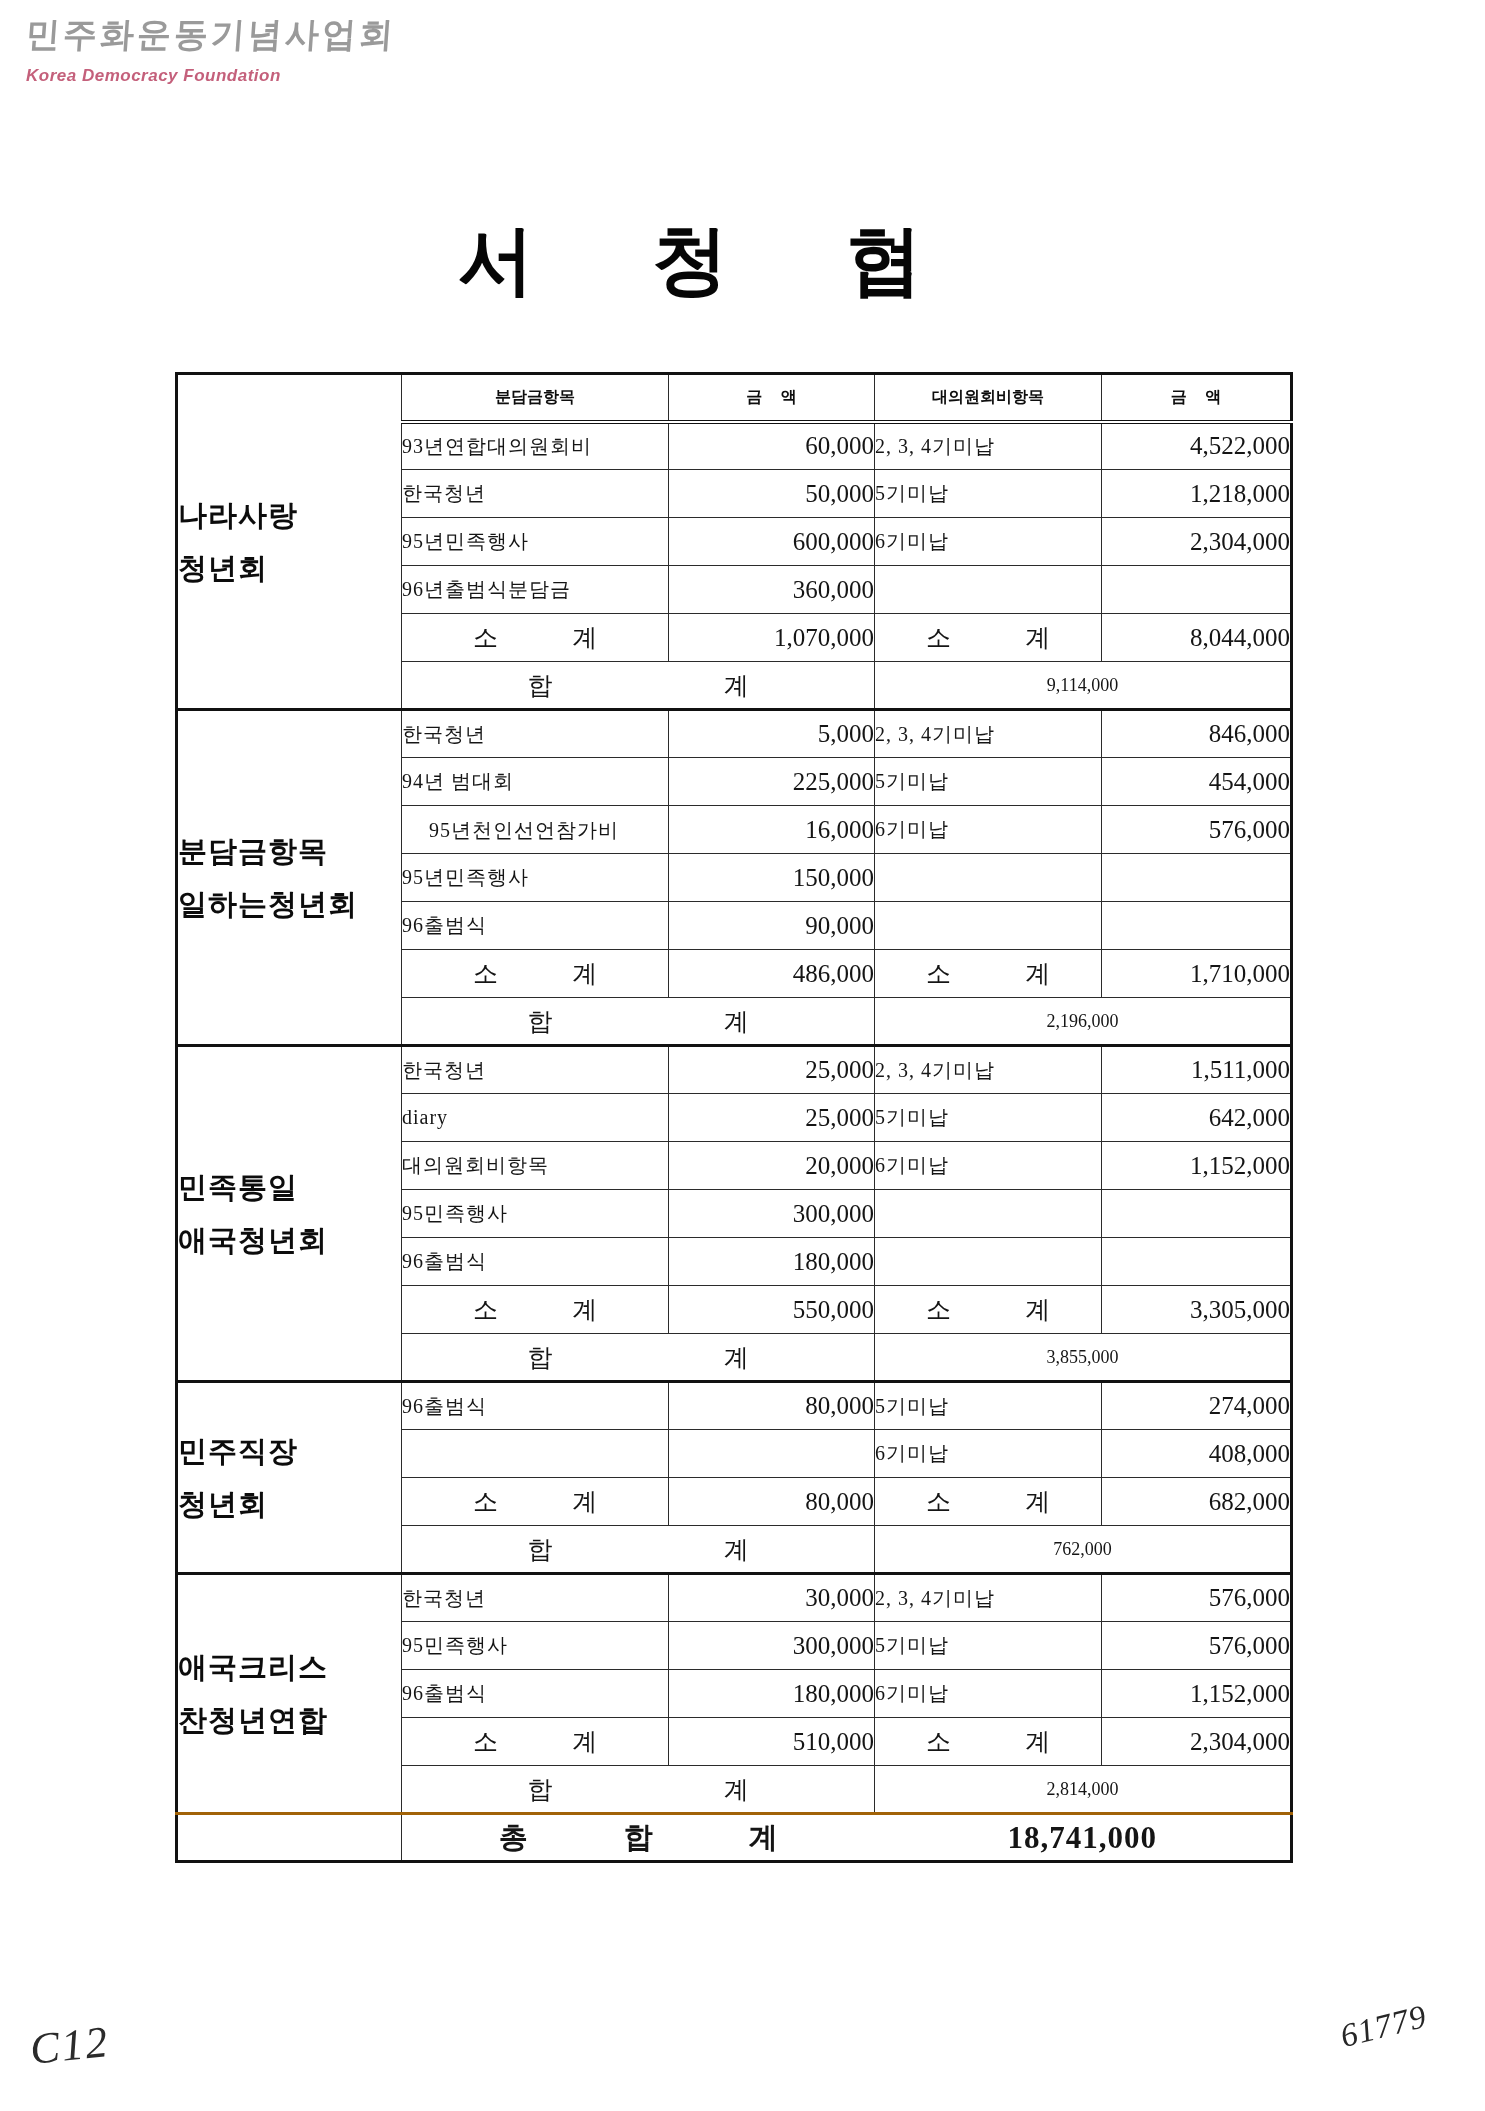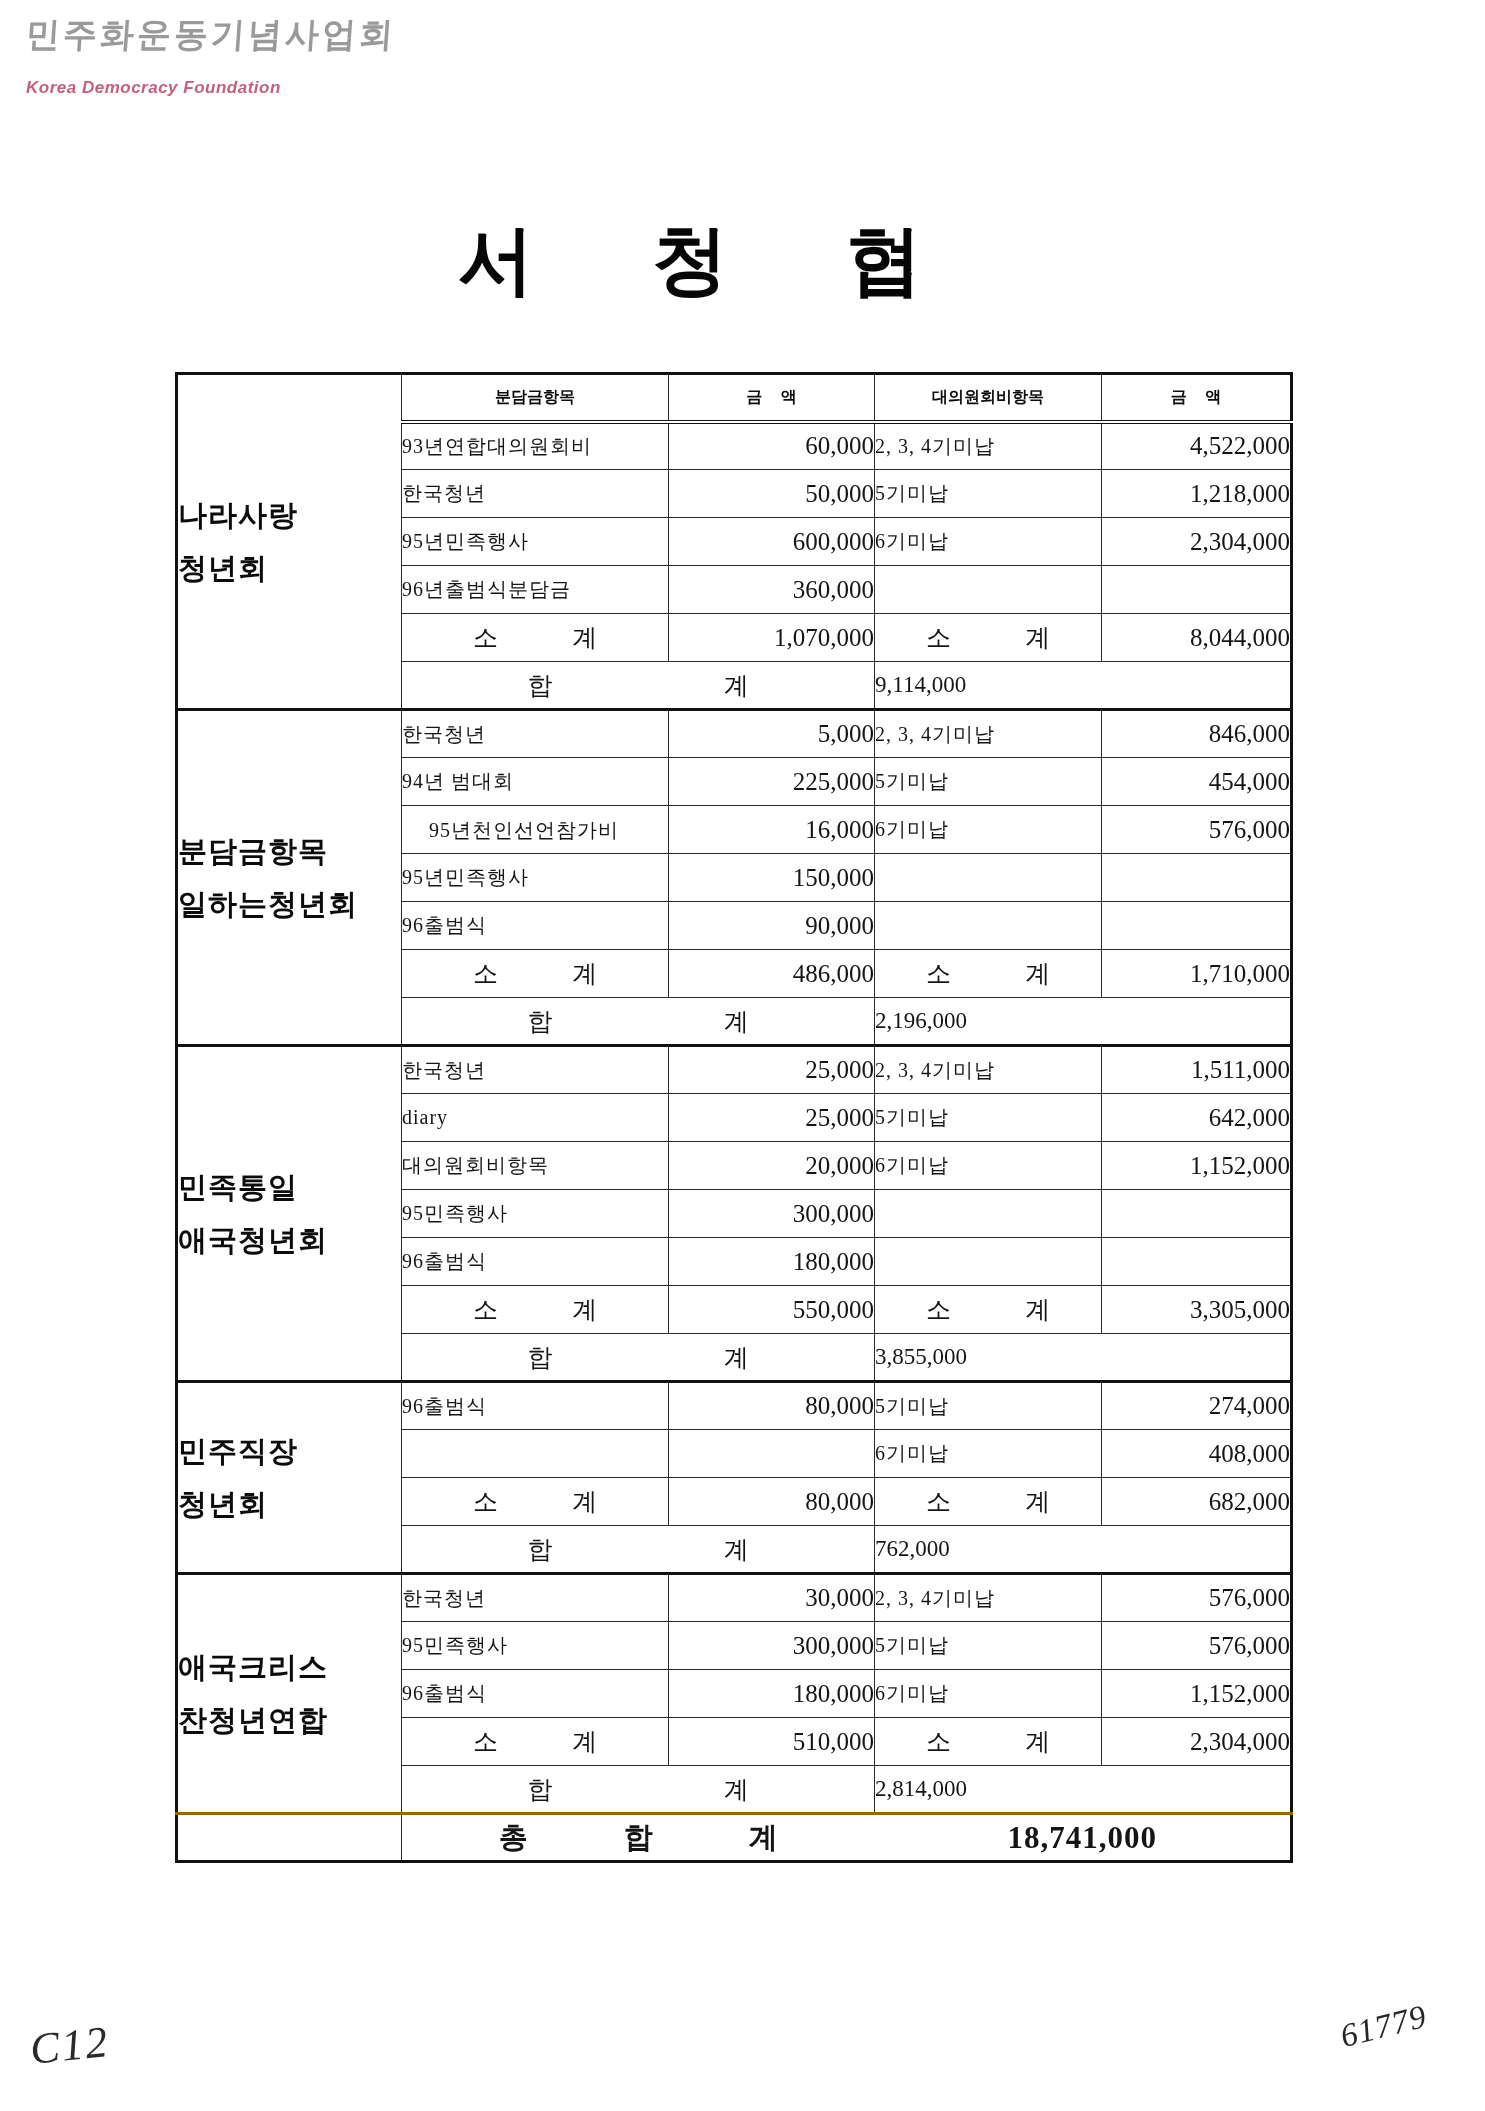--- a/index.html
+++ b/index.html
@@ -10,21 +10,21 @@
   .page{position:absolute;inset:0;}
 
   
   .logo{position:absolute;top:12px;left:26px;}
   .logo-kr{
     font-family:"Liberation Sans", sans-serif;font-weight:bold;font-size:34px;
     letter-spacing:3px;transform:skewX(-4deg);
   }
   .logo-en{
     font-family:"Liberation Sans", sans-serif;font-weight:bold;font-style:italic;
-    font-size:17px;margin-top:20px;letter-spacing:0.5px;
+    font-size:17px;margin-top:8px;letter-spacing:0.5px;
   }
 
   
   .title{
     position:absolute;top:222px;left:458px;display:flex;gap:118px;
     font-family:"Liberation Sans", sans-serif;font-weight:900;font-size:76px;
     color:#060606;line-height:1;letter-spacing:0;
   }
 
   
@@ -53,21 +53,21 @@
 
   td.group-cell{
     font-family:"Liberation Sans", sans-serif;font-weight:bold;font-size:29px;
     white-space:pre-line;padding-left:20px;line-height:1.8;letter-spacing:1px;
     color:#0c0c0c;text-align:left;
   }
   td.item{font-size:20px;text-align:left;padding-left:16px;letter-spacing:1px;}
   td.amt{font-size:25px;text-align:right;padding-right:20px;}
   td.sub-label{font-size:25px;text-align:center;word-spacing:68px;}
   td.hap-label{font-size:25px;text-align:center;word-spacing:165px;}
-  td.hap-amt{font-size:23px;text-align:left;padding-right:90px;}
+  td.hap-amt{font-size:18px;text-align:center;padding-right:90px;}
   td.top-align{vertical-align:top;padding-top:9px;}
   td.wrap-item{padding-left:2px;text-indent:27px;line-height:1.5;word-break:break-all;}
   td.corner{}
   td.grand-label{
     font-family:"Liberation Sans", sans-serif;font-weight:bold;font-size:29px;
     text-align:center;word-spacing:88px;border-right:none !important;
   }
   td.grand-amt{
     font-weight:bold;font-size:31px;text-align:center;padding-right:100px;
     border-left:none !important;letter-spacing:1px;

